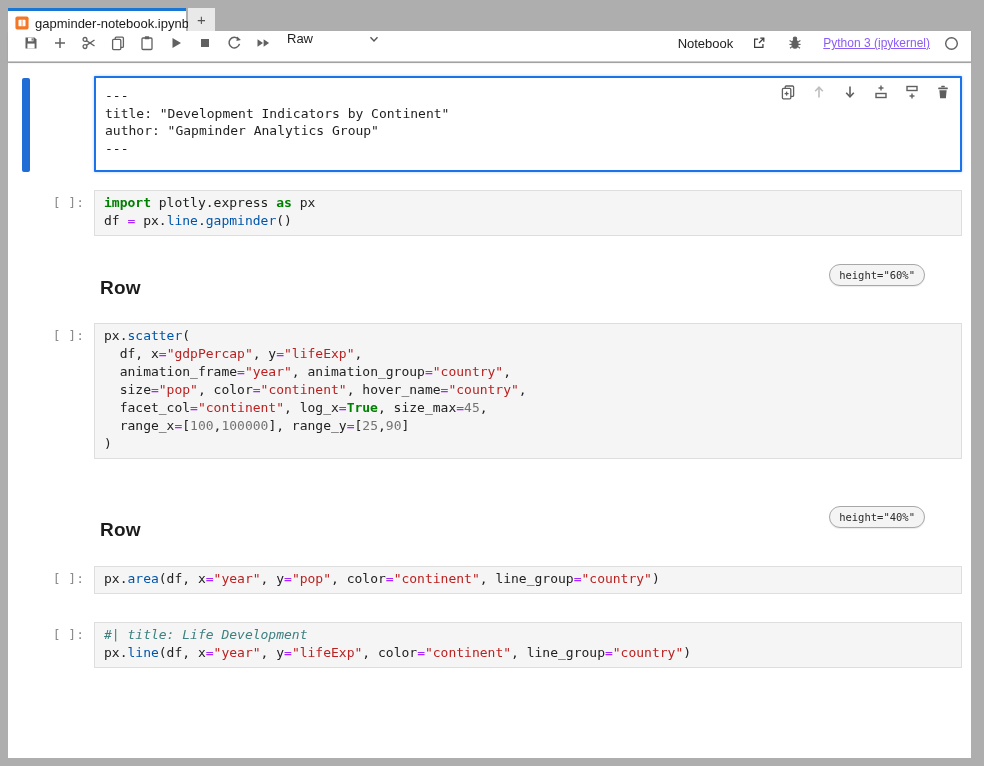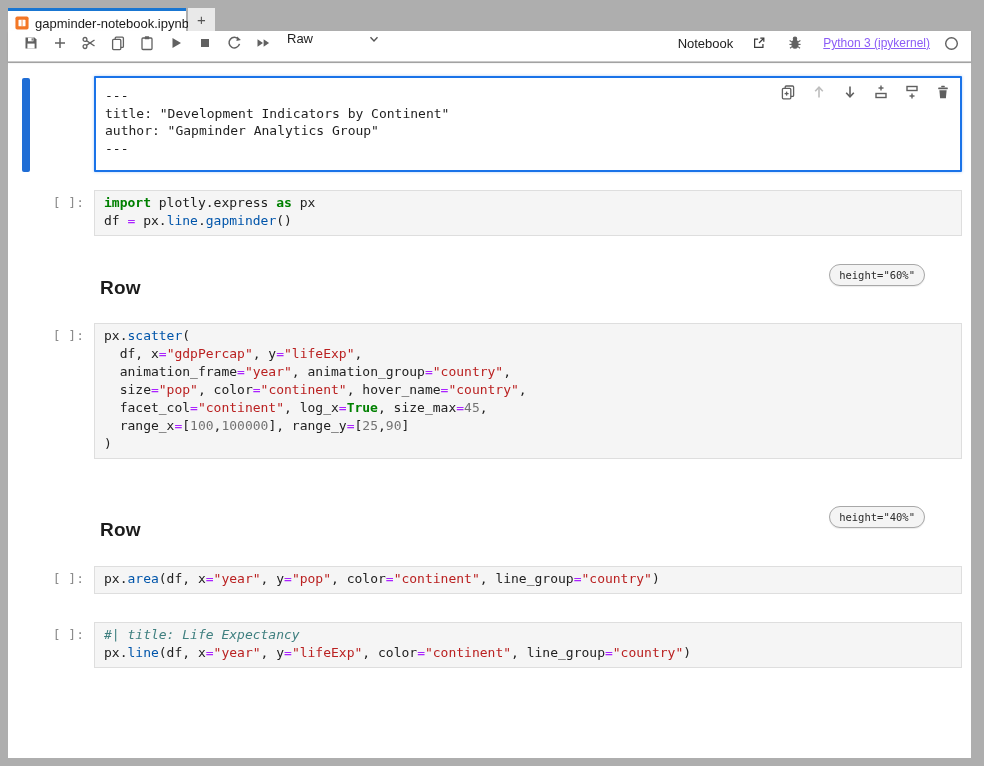--- a/index.html
+++ b/index.html
@@ -278,18 +278,18 @@
   <div class="code-row" style="top:503px">
     <div class="prompt mono">[ ]:</div>
     <div class="editor mono">
       <div class="code-line"><span class="tok-t">px.</span><span class="tok-p">area</span><span class="tok-t">(df, x</span><span class="tok-o">=</span><span class="tok-s">"year"</span><span class="tok-t">, y</span><span class="tok-o">=</span><span class="tok-s">"pop"</span><span class="tok-t">, color</span><span class="tok-o">=</span><span class="tok-s">"continent"</span><span class="tok-t">, line_group</span><span class="tok-o">=</span><span class="tok-s">"country"</span><span class="tok-t">)</span></div>
     </div>
   </div>
 
   <div class="code-row" style="top:559px">
     <div class="prompt mono">[ ]:</div>
     <div class="editor mono">
-      <div class="code-line"><span class="tok-c">#| title: Life Expectancy</span></div>
+      <div class="code-line"><span class="tok-c">#| title: Life Development</span></div>
       <div class="code-line"><span class="tok-t">px.</span><span class="tok-p">line</span><span class="tok-t">(df, x</span><span class="tok-o">=</span><span class="tok-s">"year"</span><span class="tok-t">, y</span><span class="tok-o">=</span><span class="tok-s">"lifeExp"</span><span class="tok-t">, color</span><span class="tok-o">=</span><span class="tok-s">"continent"</span><span class="tok-t">, line_group</span><span class="tok-o">=</span><span class="tok-s">"country"</span><span class="tok-t">)</span></div>
     </div>
   </div>
 
 </div>
 
 </body></html>

